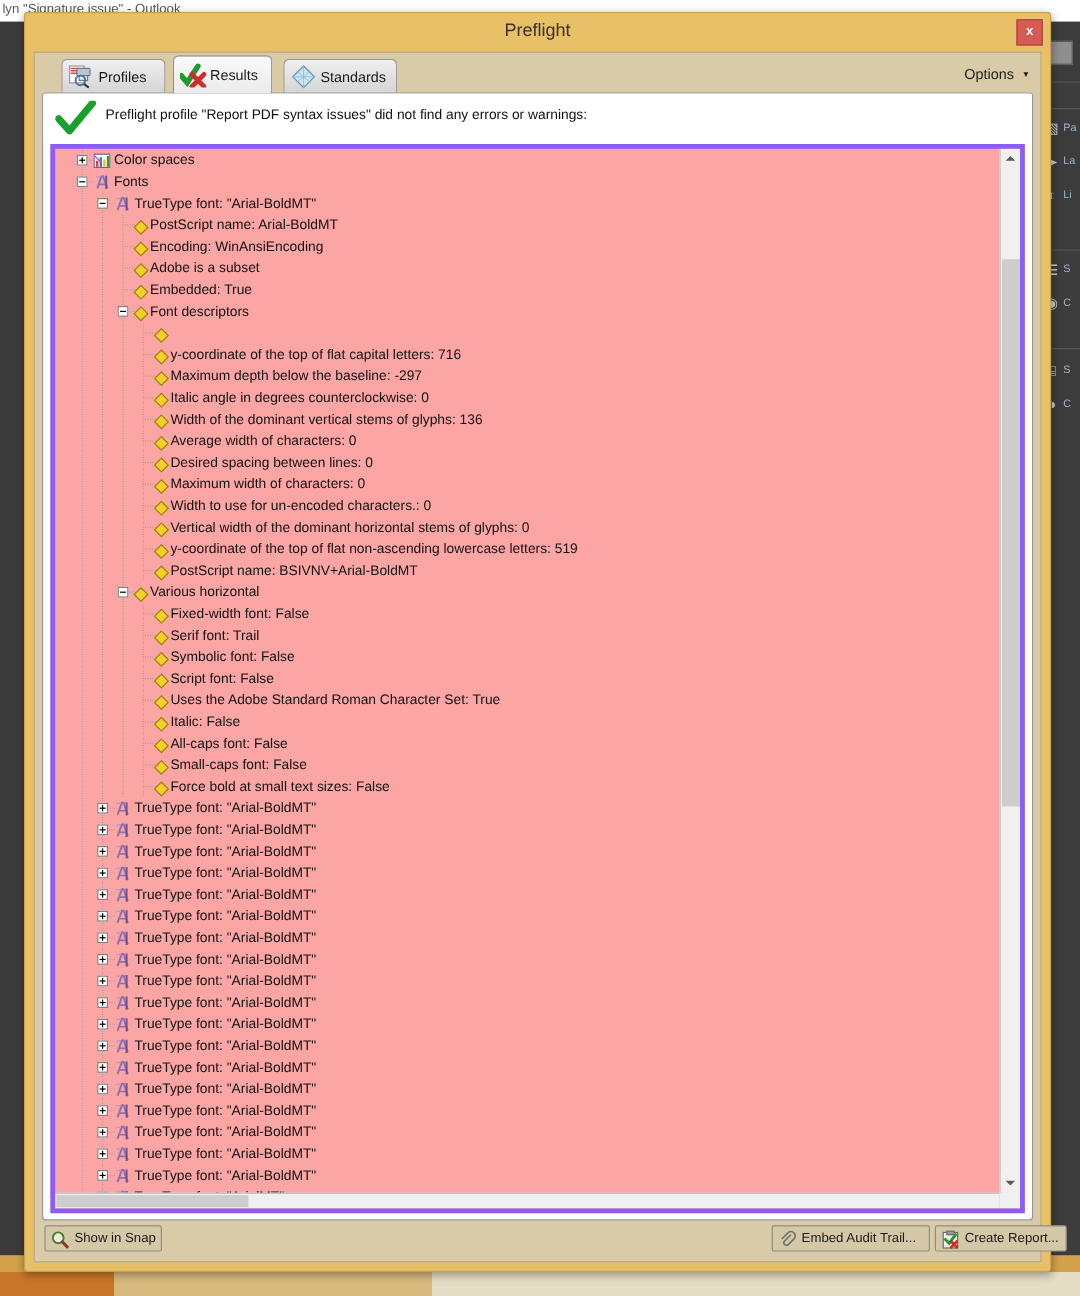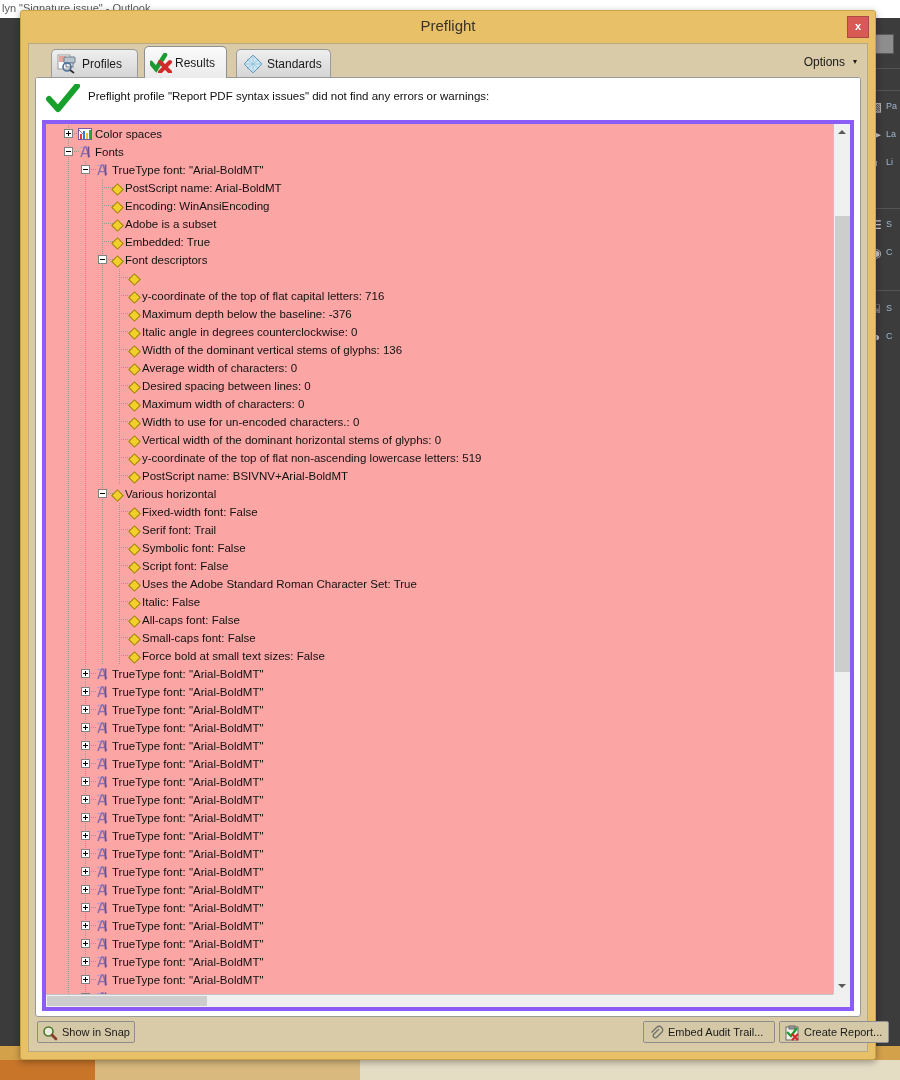--- a/index.html
+++ b/index.html
@@ -393,21 +393,21 @@
                   <span class="ic-diamond" style="left: 84px;"></span>
                   <span class="lbl" style="left: 96px;">y-coordinate of the top of flat capital letters: 716</span>
                 </div>
                 <div class="row">
                   <div class="dot-v" style="left: 22px; top: 0px; height: 18px;"></div>
                   <div class="dot-v" style="left: 39px; top: 0px; height: 18px;"></div>
                   <div class="dot-v" style="left: 56px; top: 0px; height: 18px;"></div>
                   <div class="dot-v" style="left: 73px; top: 0px; height: 18px;"></div>
                   <div class="dot-h" style="left: 73px; width: 11px;"></div>
                   <span class="ic-diamond" style="left: 84px;"></span>
-                  <span class="lbl" style="left: 96px;">Maximum depth below the baseline: -376</span>
+                  <span class="lbl" style="left: 96px;">Maximum depth below the baseline: -297</span>
                 </div>
                 <div class="row">
                   <div class="dot-v" style="left: 22px; top: 0px; height: 18px;"></div>
                   <div class="dot-v" style="left: 39px; top: 0px; height: 18px;"></div>
                   <div class="dot-v" style="left: 56px; top: 0px; height: 18px;"></div>
                   <div class="dot-v" style="left: 73px; top: 0px; height: 18px;"></div>
                   <div class="dot-h" style="left: 73px; width: 11px;"></div>
                   <span class="ic-diamond" style="left: 84px;"></span>
                   <span class="lbl" style="left: 96px;">Italic angle in degrees counterclockwise: 0</span>
                 </div>

